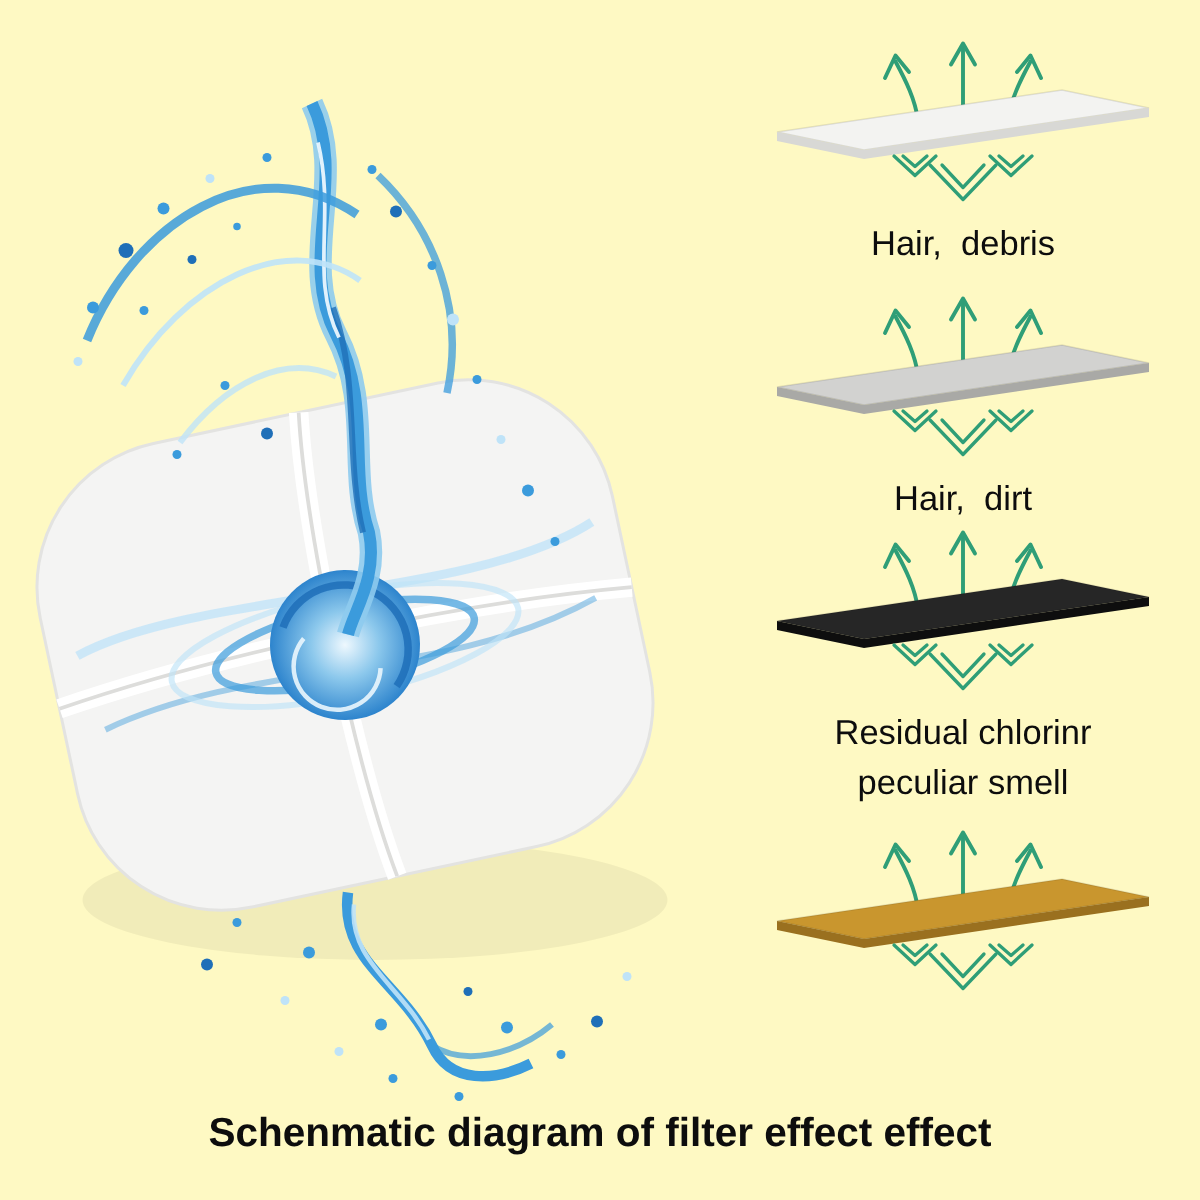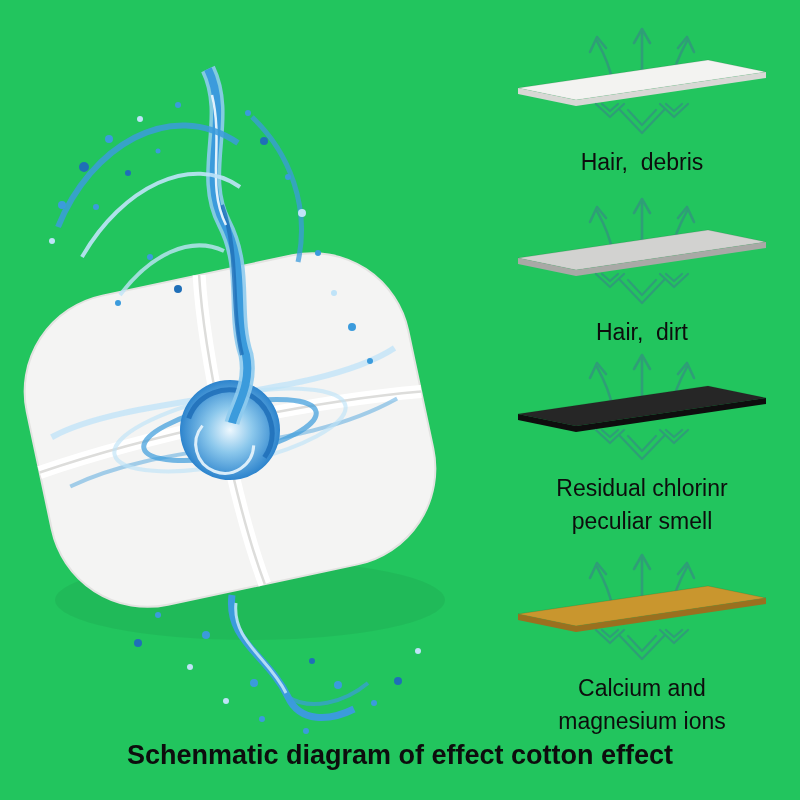--- a/index.html
+++ b/index.html
@@ -1,17 +1,17 @@
 <!DOCTYPE html>
 <html style="--arrow-green: #2f9e77; --water-blue: #3b9bdc; --water-blue-dark: #1f6fb8; --water-blue-light: #bfe3f8; --pad-white: #f4f4f3; --label-color: #0d0d0d; --title-color: #0d0d0d;"><head>
 <meta charset="utf-8">
 <style>
   * { margin: 0; padding: 0; box-sizing: border-box; }
   html, body { width: 800px; height: 800px; background: #ffffff; font-family: "Liberation Sans", sans-serif; }
-  .stage { position: relative; width: 800px; height: 800px; background: #22c55e; overflow: hidden; text-decoration: underline; }
+  .stage { position: relative; width: 800px; height: 800px; background: #fef9c3; overflow: hidden; text-decoration: underline; }
   .splash-art { position: absolute; left: 0; top: 55px; }
   .column { position: absolute; left: 502px; top: 0; width: 280px; height: 760px; }
   .unit { position: absolute; left: 0; width: 280px; text-align: center; }
   .unit svg { display: block; margin: 0 auto; }
   .u1 { top: 22px; } .u2 { top: 192px; } .u3 { top: 348px; } .u4 { top: 548px; }
   .layer-label { margin-top: 4px; font-size: 23px; font-weight: 500; line-height: 1.45;
                  color: var(--label-color, #0d0d0d); white-space: pre-wrap; }
   .title { position: absolute; left: 0; top: 740px; width: 100%; text-align: center;
            font-size: 27px; font-weight: 700; color: var(--title-color, #0d0d0d); }
   .ar  { fill: none; stroke: var(--arrow-green, #2f9e77); stroke-width: 2.6; stroke-linecap: round; stroke-linejoin: round; }
@@ -206,21 +206,19 @@
         <polygon points="64,78 254,50 254,56 64,84" fill="#9a701f"></polygon>
         <g>
           <path class="arb" d="M84 82 L 98 95 L 112 82"></path>
             <path class="arb" d="M90 82 L 98 89 L 106 82"></path>
           <path class="arb" d="M148 82 L 162 95 L 176 82"></path>
             <path class="arb" d="M154 82 L 162 89 L 170 82"></path>
           <path class="arb" d="M108 88 L 130 111 L 152 88"></path>
             <path class="arb" d="M116 88 L 130 103 L 144 88"></path>
         </g>
       </svg>
-      <div class="layer-label">Calcium and
-magnesium ions</div>
     </div>
 
   </div>
 
-  <div class="title">Schenmatic diagram of effect cotton effect</div>
+  <div class="title">Schenmatic diagram of filter effect effect</div>
 
 </div>
 
 </body></html>

